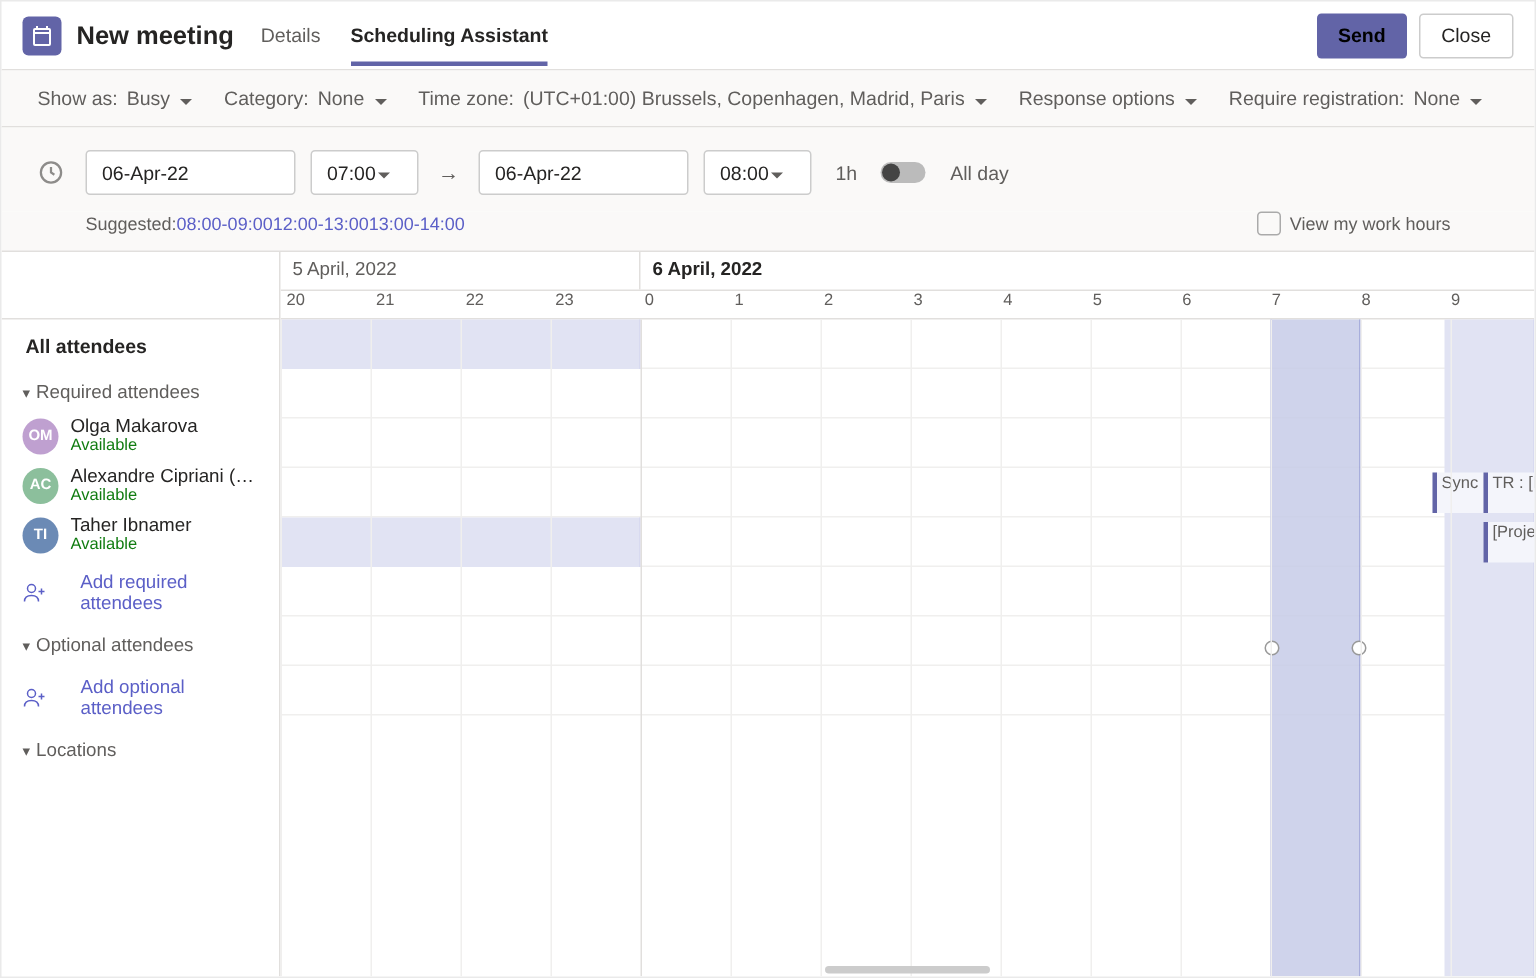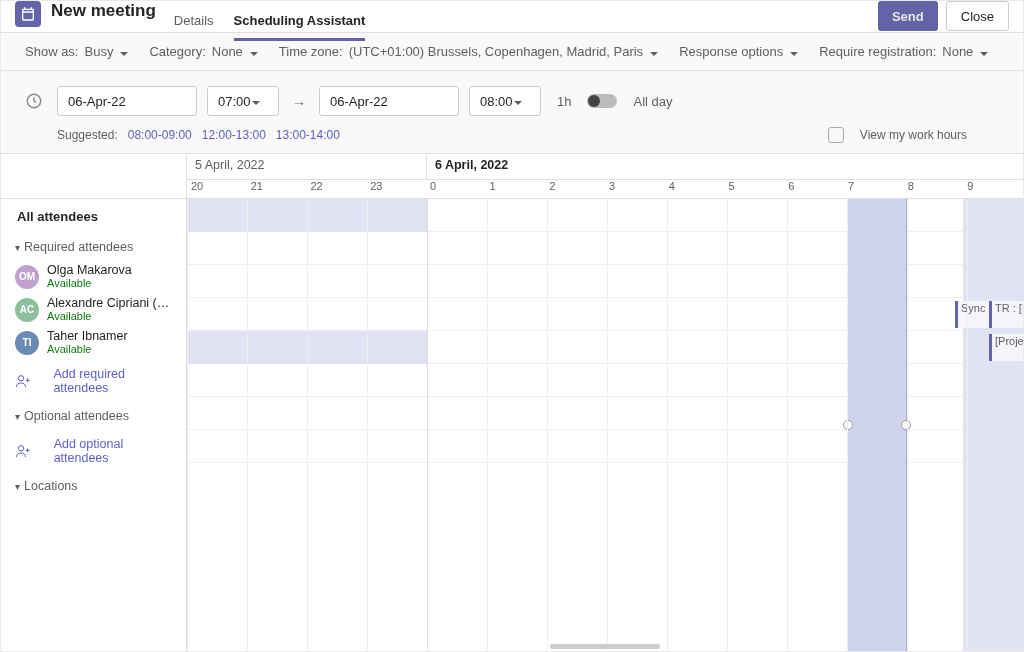--- a/index.html
+++ b/index.html
@@ -12,31 +12,31 @@
     --slot:#e1e3f3;
     --sel:#c7cce8;
     --bg:#fff;
     --bg2:#faf9f8;
   }
   *{box-sizing:border-box;font-family:"Segoe UI",Arial,sans-serif;}
   html,body{margin:0;padding:0;width:1024px;height:652px;background:var(--bg);color:var(--text);font-size:12.5px;overflow:hidden;}
   body{display:flex;flex-direction:column;border:1px solid #eaeaea;}
 
   
-  .hdr{display:flex;align-items:flex-start;height:32px;padding:0 14px;border-bottom:1px solid var(--border);}
+  .hdr{display:flex;align-items:center;height:46px;padding:0 14px;border-bottom:1px solid var(--border);}
   .appicon{width:26px;height:26px;background:var(--accent);border-radius:4px;display:flex;align-items:center;justify-content:center;margin-right:10px;}
   .appicon svg{width:16px;height:16px;fill:#fff;}
   .title{font-size:17px;font-weight:700;margin-right:18px;}
   .tabs{display:flex;gap:20px;}
   .tab{font-size:13px;color:var(--text2);padding:12px 0;cursor:pointer;position:relative;}
   .tab.active{color:var(--text);font-weight:600;}
   .tab.active::after{content:"";position:absolute;left:0;right:0;bottom:-1px;height:3px;background:var(--accent);}
   .hdr .spacer{flex:1;}
   .btn{height:30px;padding:0 14px;border-radius:3px;font-size:13px;cursor:pointer;display:flex;align-items:center;}
-  .btn.primary{background:var(--accent);color:#e5e5e5;border:none;margin-right:8px;font-weight:600;}
+  .btn.primary{background:var(--accent);color:#000000;border:none;margin-right:8px;font-weight:600;}
   .btn.secondary{background:#fff;border:1px solid #ccc;color:var(--text);}
 
   
   .opts{display:flex;align-items:center;gap:20px;height:38px;padding:0 24px;background:var(--bg2);font-size:13px;color:var(--text2);border-bottom:1px solid var(--border);}
   .opts .dd{display:flex;align-items:center;gap:6px;cursor:pointer;}
   .chev{width:10px;height:10px;}
   .chev svg{width:10px;height:10px;fill:var(--text2);}
 
   
   .dtrow{display:flex;align-items:center;height:56px;padding:4px 24px 0 24px;gap:10px;background:var(--bg2);}
@@ -45,21 +45,21 @@
   .fld.date{width:140px;}
   .fld.time{width:72px;}
   .arrow{width:20px;text-align:center;color:var(--text2);font-size:14px;}
   .dur{color:var(--text2);margin-left:6px;font-size:13px;}
   .toggle{width:30px;height:14px;background:#bbb;border-radius:8px;position:relative;margin:0 6px;display:inline-block;}
   .toggle::after{content:"";position:absolute;width:12px;height:12px;background:#444;border-radius:50%;top:1px;left:1px;}
   .allday{color:var(--text2);font-size:13px;}
   .dtrow .spacer{flex:1;}
 
   
-  .sugrow{display:flex;align-items:center;padding:0 56px 10px 56px;background:var(--bg2);font-size:12px;color:var(--text2);gap:10px;border-bottom:1px solid var(--border);}
+  .sugrow{display:flex;align-items:center;padding:0 56px 10px 56px;background:var(--bg2);font-size:12px;color:var(--text2);border-bottom:1px solid var(--border);}
   .sugrow a{color:var(--link);cursor:pointer;}
   .sugrow .spacer{flex:1;}
   .chk{width:16px;height:16px;border:1px solid #aaa;border-radius:3px;margin-right:6px;}
 
   
   .main{flex:1;display:flex;overflow:hidden;position:relative;}
   .side{width:186px;border-right:1px solid var(--border);display:flex;flex-direction:column;}
   .side .blank{height:45px;border-bottom:1px solid var(--border);}
   .section-label{font-size:13px;color:var(--text);font-weight:600;padding:10px 16px;}
   .collapsible{font-size:12.5px;color:var(--text2);padding:6px 14px;cursor:pointer;}

